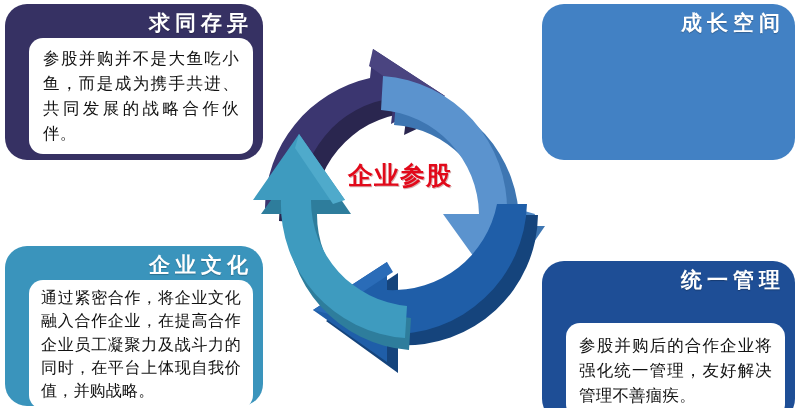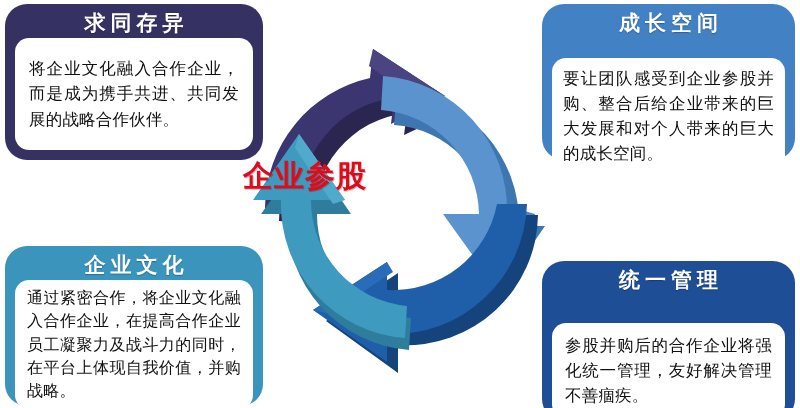--- a/index.html
+++ b/index.html
@@ -16,24 +16,24 @@
     height: 408px;
     background: #ffffff;
     overflow: hidden;
   }
 
   
   .card {
     position: absolute;
     border-radius: 22px;
     box-sizing: border-box;
-    padding: 4px 10px 10px 10px;
+    padding: 4px 10px 10px 24px;
     display: flex;
     flex-direction: column;
-    align-items: center;
+    align-items: flex-end;
   }
   .card-title {
     text-align: center;
     color: #ffffff;
     font-weight: bold;
     font-size: 21px;
     letter-spacing: 5px;
     text-indent: 5px;
     line-height: 30px;
     height: 30px;
@@ -76,43 +76,43 @@
     width: 314px;
     height: 368px;
   }
   #cycle svg { display: block; width: 100%; height: 100%; }
 
   #center-label {
     position: absolute;
     left: 243px;
     top: 160px;
     width: 314px;
+    text-align: center;
     color: #E2091A;
     font-weight: bold;
-    font-size: 30px;
+    font-size: 25px;
     line-height: 31px;
     letter-spacing: 1px;
     text-shadow: 1px 1px 0 rgba(120,0,0,0.30);
     pointer-events: none;
   }
   #center-label .ln { display: block; white-space: nowrap; }
 </style>
 </head>
 <body>
 
 <div id="canvas">
 
   <div class="card" id="card-tl">
     <div class="card-title">求同存异</div>
-    <div class="card-body">将企业文化融入合作企业，而是成为携手共进、共同发展的战略合作伙伴。</div>
+    <div class="card-body">参股并购并不是大鱼吃小鱼，而是成为携手共进、共同发展的战略合作伙伴。</div>
   </div>
 
   <div class="card" id="card-tr">
     <div class="card-title">成长空间</div>
-    <div class="card-body">要让团队感受到企业参股并购、整合后给企业带来的巨大发展和对个人带来的巨大的成长空间。</div>
   </div>
 
   <div class="card" id="card-bl">
     <div class="card-title">企业文化</div>
     <div class="card-body">通过紧密合作，将企业文化融入合作企业，在提高合作企业员工凝聚力及战斗力的同时，在平台上体现自我价值，并购战略。</div>
   </div>
 
   <div class="card" id="card-br">
     <div class="card-title">统一管理</div>
     <div class="card-body">参股并购后的合作企业将强化统一管理，友好解决管理不善痼疾。</div>

